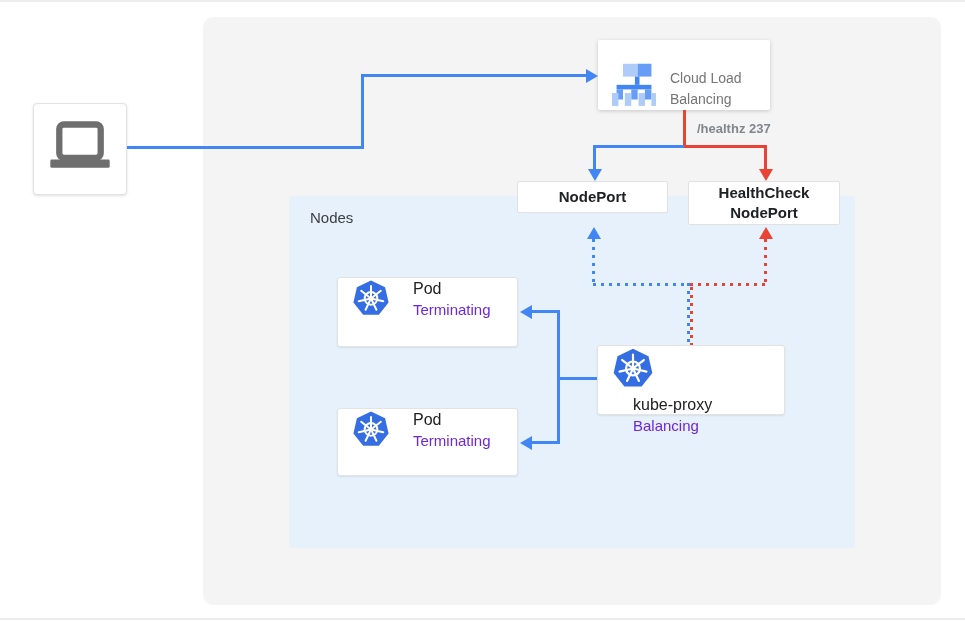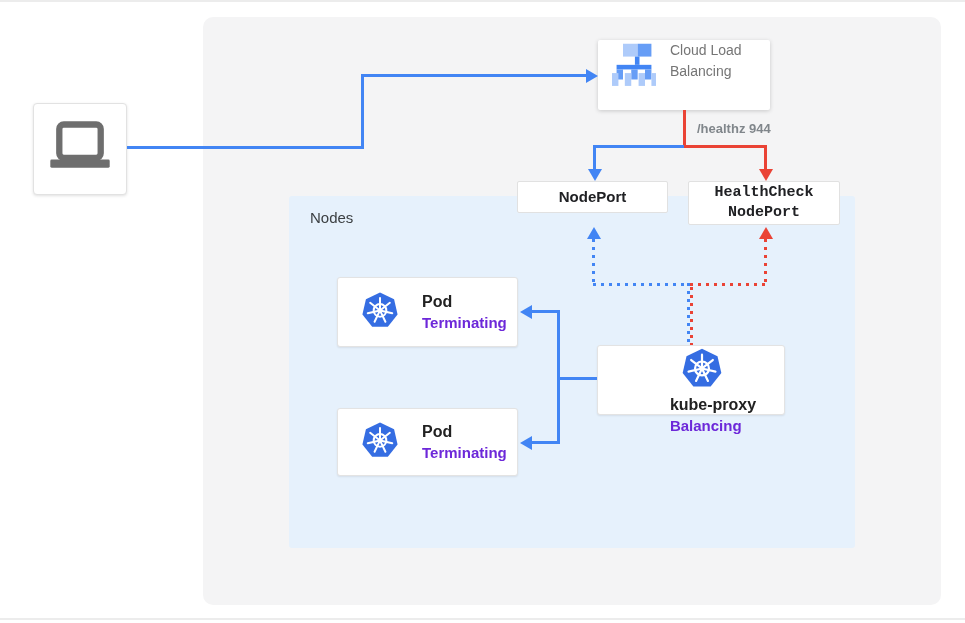--- a/index.html
+++ b/index.html
@@ -28,35 +28,35 @@
   .card { position:absolute; background:#ffffff; }
   .client-card {
     left:33px; top:103px; width:94px; height:92px;
     border:1px solid #e2e2e2; border-radius:4px;
     box-shadow:0 1px 3px rgba(0,0,0,.12);
     display:flex; align-items:center; justify-content:center;
   }
   .lb-card {
     left:598px; top:40px; width:172px; height:70px; border-radius:2px;
     box-shadow:0 1px 4px rgba(0,0,0,.18);
-    display:flex; align-items:flex-start; padding-left:14px;
+    display:flex; align-items:flex-end; padding-left:14px;
   }
   .lb-text { margin-left:14px; width:92px; font-size:14px; line-height:21px; color:#757575; }
   .port-box {
     border:1px solid #e1e1e1; border-radius:2px;
     display:flex; align-items:center; justify-content:center; text-align:center;
     font-weight:bold; font-size:15px; color:#202124; line-height:20px;
   }
   .nodeport-box   { left:517px; top:181px; width:151px; height:32px; }
   .healthcheck-box{ left:688px; top:181px; width:152px; height:44px; }
-  .healthcheck-box .lbl { width:130px;font-family:Liberation Mono, monospace; }
+  .healthcheck-box .lbl { width:130px; }
   .entity-card {
     border:1px solid #e3e3e3; border-radius:3px;
     box-shadow:0 1px 2px rgba(0,0,0,.08);
-    display:flex; align-items:center; padding-left:22px;font-weight:bold;
+    display:flex; align-items:flex-start; padding-left:13px;
   }
   .pod1-card { left:337px; top:277px; width:181px; height:70px; }
   .pod2-card { left:337px; top:408px; width:181px; height:68px; }
   .kp-card   { left:597px; top:345px; width:188px; height:70px;flex-direction:column; }
   .entity-text { margin-left:22px; }
   .entity-title { font-size:16px; color:#212121; line-height:22px; }
   .entity-sub   { font-size:15px; color:#6d28d9; line-height:20px; }
 
   .healthz-label {
     position:absolute; left:697px; top:121px;
@@ -116,21 +116,21 @@
         <rect x="36" y="32" width="7" height="11" fill="#669df6"></rect>
         <rect x="0" y="36" width="7" height="14" fill="#aecbfa"></rect>
         <rect x="14" y="36" width="7" height="14" fill="#aecbfa"></rect>
         <rect x="29" y="36" width="7" height="14" fill="#aecbfa"></rect>
         <rect x="43" y="36" width="5" height="14" fill="#aecbfa"></rect>
       </svg>
     </span>
     <div class="lb-text">Cloud Load Balancing</div>
   </div>
 
-  <div class="healthz-label">/healthz 944</div>
+  <div class="healthz-label">/healthz 237</div>
 
   <div class="card port-box nodeport-box">
     <span class="lbl">NodePort</span>
   </div>
   <div class="card port-box healthcheck-box">
     <span class="lbl">HealthCheck NodePort</span>
   </div>
 
   <div class="card entity-card pod1-card">
     <span>

